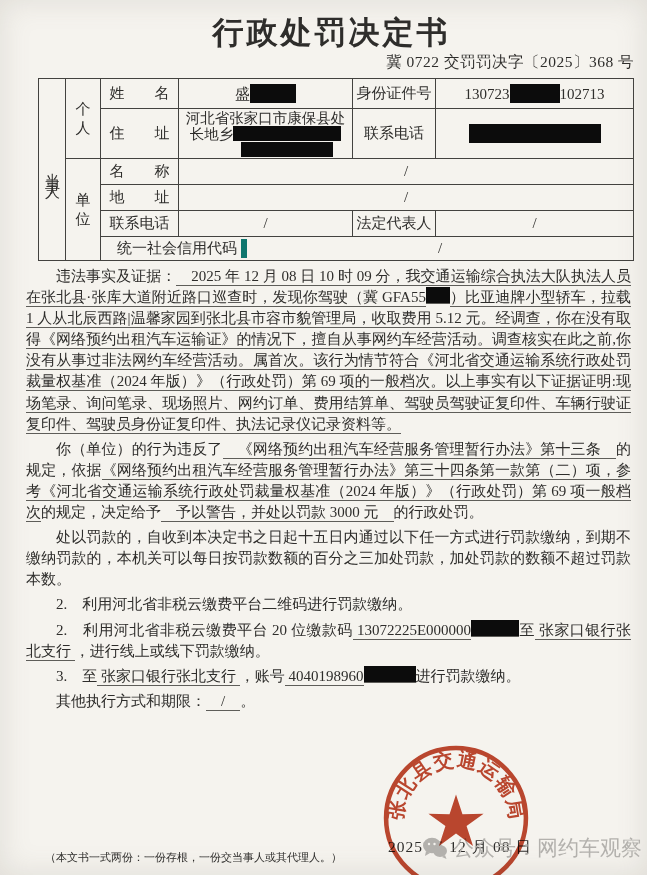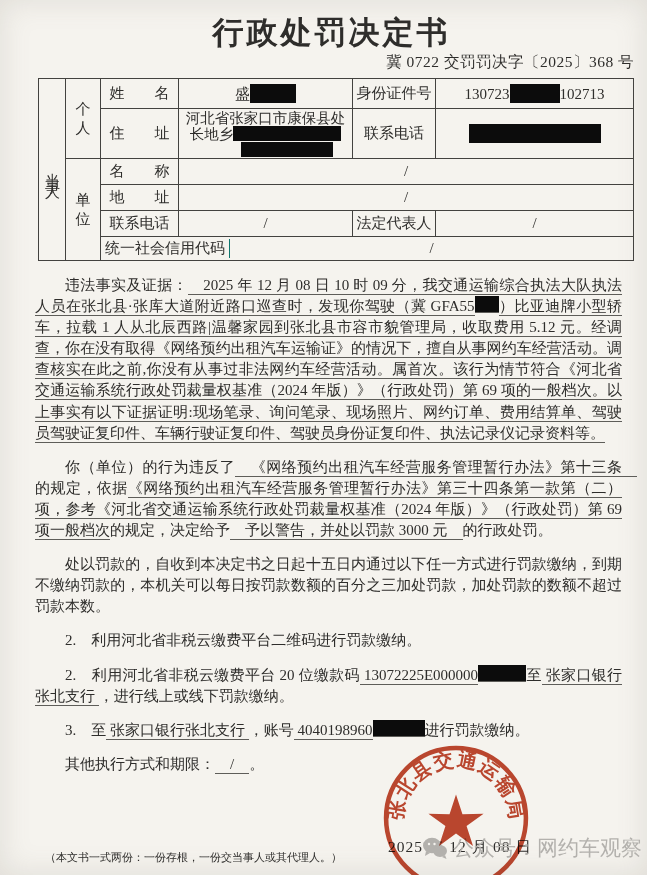--- a/index.html
+++ b/index.html
@@ -27,28 +27,28 @@
   }
   td.vert{
     writing-mode:vertical-lr;text-orientation:upright;
     letter-spacing:6px;padding:4px 0;
   }
   .r1{height:30px}.r2{height:50px}.r3{height:26px}.r4{height:26px}.r5{height:26px}.r6{height:24px}
   .addr{font-size:14.5px;line-height:16px;text-align:left;padding-left:6px;}
   .redact{display:inline-block;background:#0c0c0c;height:15px;vertical-align:-2px;}
   .redact.tall{height:19px;vertical-align:-4px;}
   .crow{display:flex;align-items:stretch;height:100%;}
-  .clabel{width:128px;border-right:1px solid #0f766e;display:flex;align-items:center;justify-content:center;}
+  .clabel{width:128px;border-right:6px solid #0f766e;display:flex;align-items:center;justify-content:center;margin-left:12px;}
   .cval{flex:1;display:flex;align-items:center;justify-content:center;}
   .noPad{padding:0 !important;}
   .body{
     position:absolute;top:262px;left:22px;width:613px;
     font-size:15px;line-height:21.1px;text-align:justify;
   }
-  .body p{margin:13px;text-indent:2em;}
+  .body p{margin:4px;text-indent:2em;}
   span.u{border-bottom:1px solid #5e5d59;padding-bottom:1px;}
   .footer{position:absolute;top:850px;left:45px;font-size:11px;}
   .stamp{position:absolute;left:380px;top:742px;width:152px;height:152px;
     mix-blend-mode:multiply;opacity:.92;z-index:3;}
   .stamp-date{position:absolute;left:388px;top:837px;font-size:15.5px;letter-spacing:1px;z-index:1;}
   .watermark{
     position:absolute;left:422px;top:834px;z-index:2;display:flex;align-items:center;gap:5px;
     color:#b3b1ad;font-size:21px;font-family:"Liberation Sans","DejaVu Sans",sans-serif;
     white-space:nowrap;
   }

